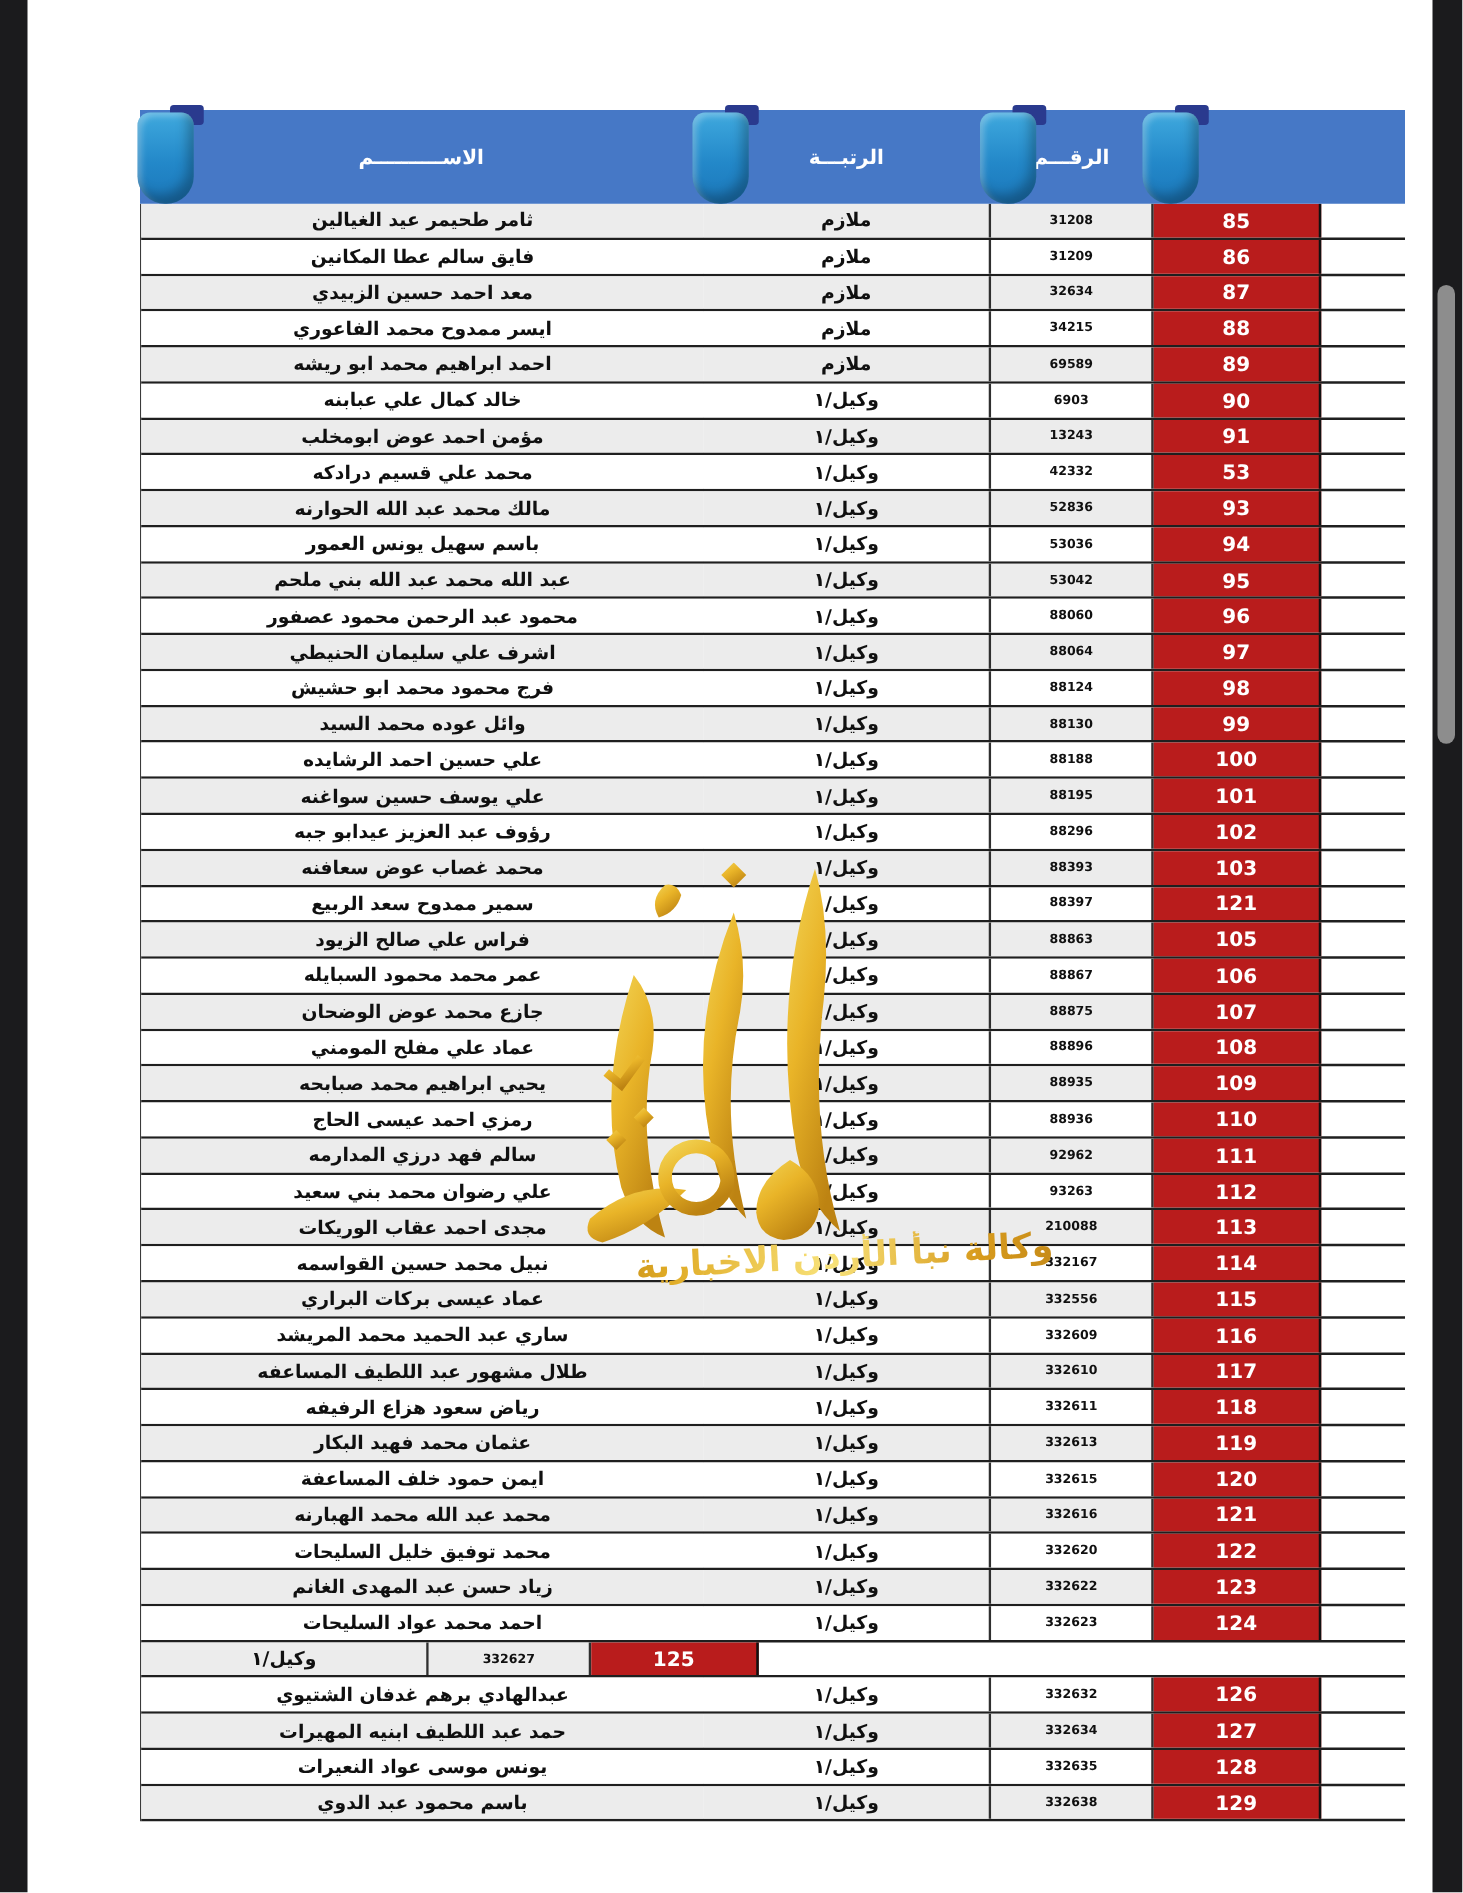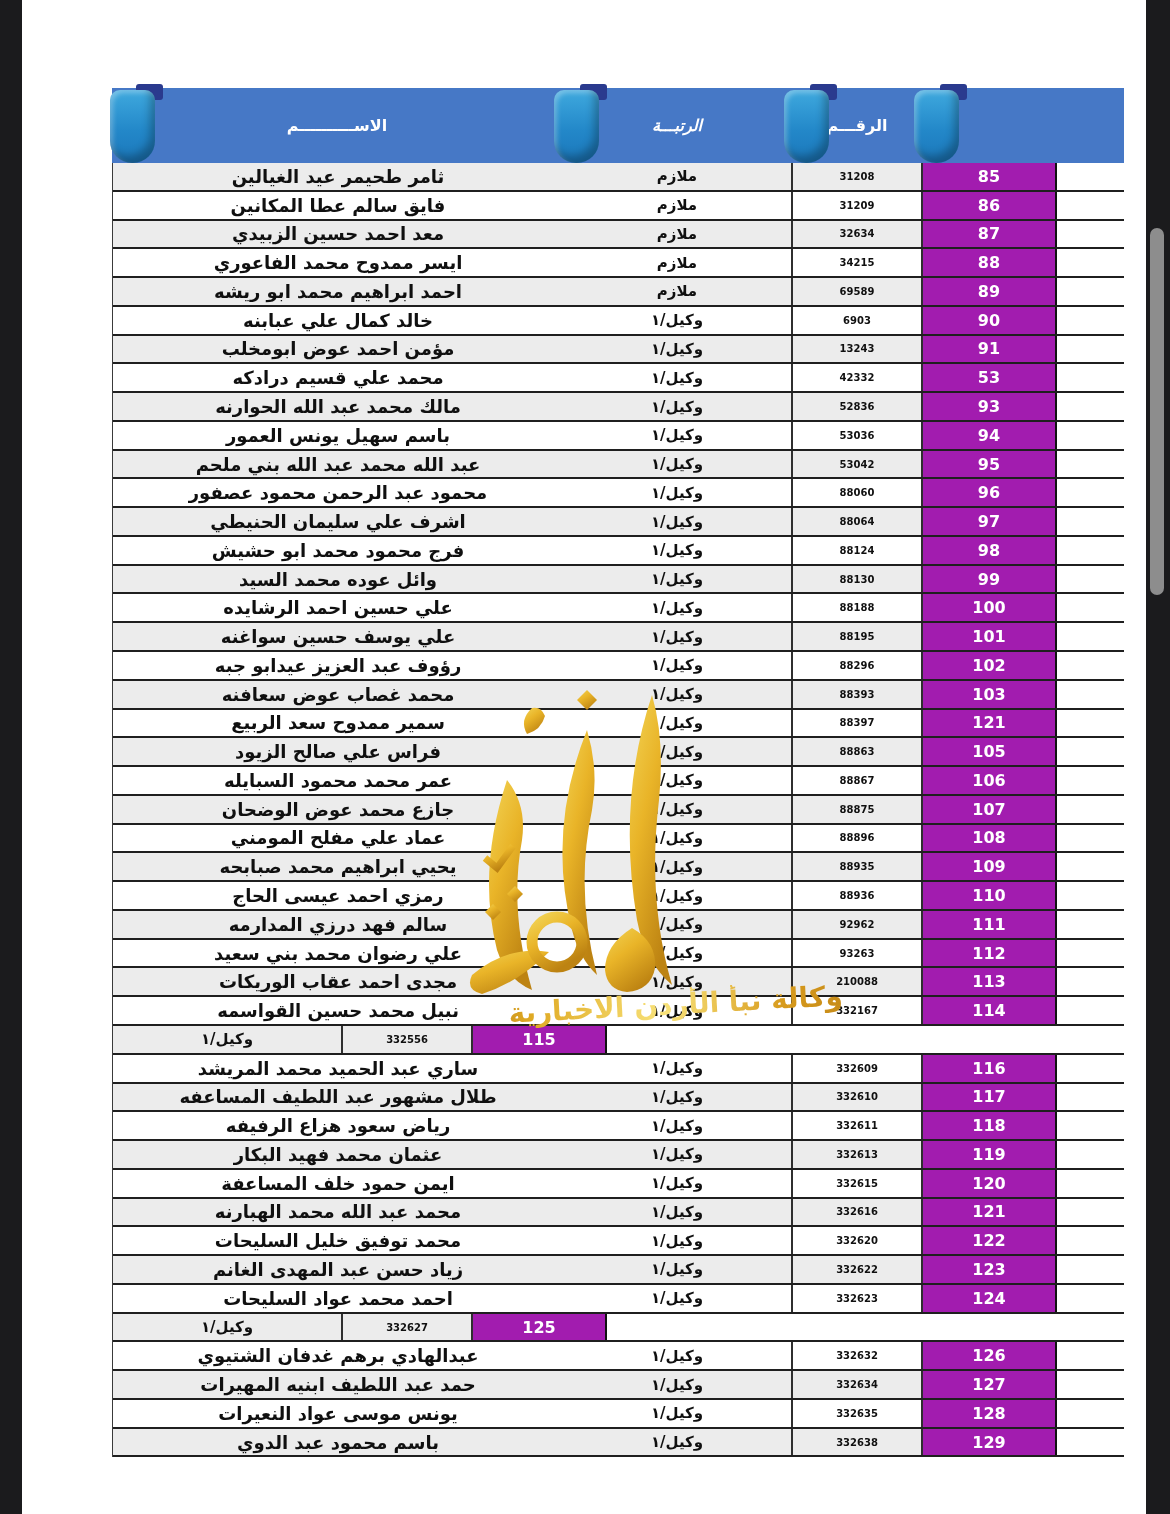--- a/index.html
+++ b/index.html
@@ -18,32 +18,32 @@
   }
   
   .tablewrap{position:absolute;left:112px;top:88px;width:1012px;}
   .thead{
     display:flex;height:75px;background:#4678c6;color:#ffffff;
     font-weight:bold;align-items:center;position:relative;
   }
   .th{display:flex;align-items:center;justify-content:center;height:100%;
       font-size:16px;direction:rtl;}
   .col-name{width:450px;}
-  .col-rank{width:230px;font-style:italic;}
+  .col-rank{width:230px;}
   .col-num{width:130px;}
   .col-ser{width:134px;}
   .rows{border-left:1px solid #3a3a3a;}
   .row{display:flex;height:28.78px;box-sizing:border-box;border-bottom:2px solid #1f1f1f;}
   .cell{display:flex;align-items:center;justify-content:center;direction:rtl;
         box-sizing:border-box;color:#101010;font-weight:bold;overflow:hidden;}
-  .cell-name{width:450px;font-size:18px;}
+  .cell-name{width:450px;font-size:15px;}
   .cell-rank{width:230px;font-size:15px;border-right:2px solid #2f2f2f;}
   .cell-num{width:130px;font-size:10px;border-right:2px solid #2f2f2f;direction:ltr;}
   .cell-ser{width:134px;font-size:16px;border-right:2px solid #111;
-            background:#a21caf;color:#ffffff;direction:ltr;}
+            background:#b91c1c;color:#ffffff;direction:ltr;}
   .row.gray .cell-name,.row.gray .cell-rank,.row.gray .cell-num{background:#ececec;}
   .row.white .cell-name,.row.white .cell-rank,.row.white .cell-num{background:#ffffff;}
   
   .deco{position:absolute;width:56px;height:80px;top:-4px;}
   .deco .tab{position:absolute;right:3px;top:0;width:27px;height:16px;
              background:#2a3a8e;border-radius:3px;}
   .deco .pill{position:absolute;left:0;top:6px;width:45px;height:73px;
               background:linear-gradient(180deg,#3fa9de 0%,#2388c9 55%,#1b77ba 100%);
               border-radius:10px 10px 22px 22px;
               box-shadow:inset -5px -7px 9px rgba(0,0,0,.28),inset 3px 3px 5px rgba(255,255,255,.30);}
@@ -262,20 +262,21 @@
         <div class="cell cell-num">210088</div>
         <div class="cell cell-ser">113</div>
       </div>
       <div class="row white">
         <div class="cell cell-name">نبيل محمد حسين القواسمه</div>
         <div class="cell cell-rank">وكيل/١</div>
         <div class="cell cell-num">332167</div>
         <div class="cell cell-ser">114</div>
       </div>
       <div class="row gray">
+        <div class="cell cell-name">عماد عيسى بركات البراري</div>
         <div class="cell cell-rank">وكيل/١</div>
         <div class="cell cell-num">332556</div>
         <div class="cell cell-ser">115</div>
       </div>
       <div class="row white">
         <div class="cell cell-name">ساري عبد الحميد محمد المريشد</div>
         <div class="cell cell-rank">وكيل/١</div>
         <div class="cell cell-num">332609</div>
         <div class="cell cell-ser">116</div>
       </div>

